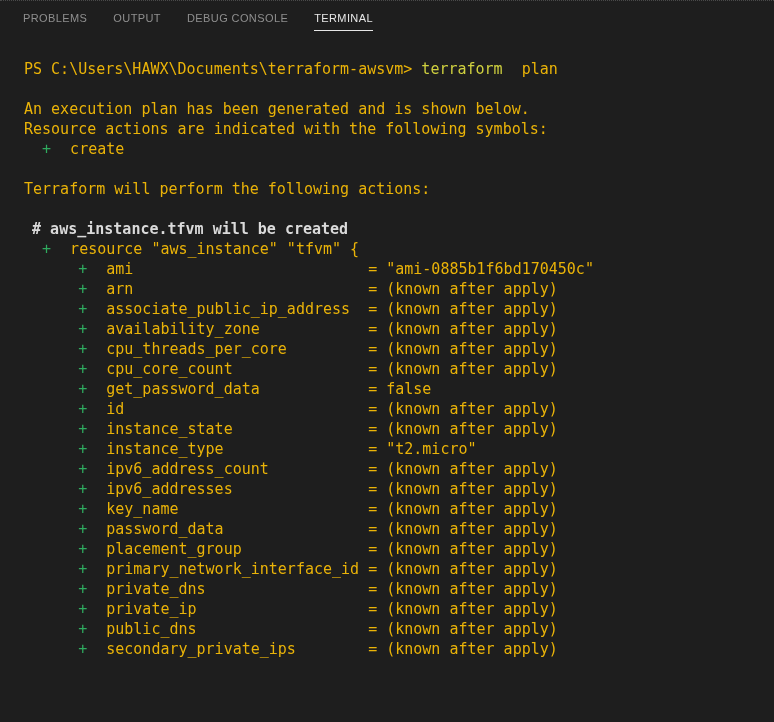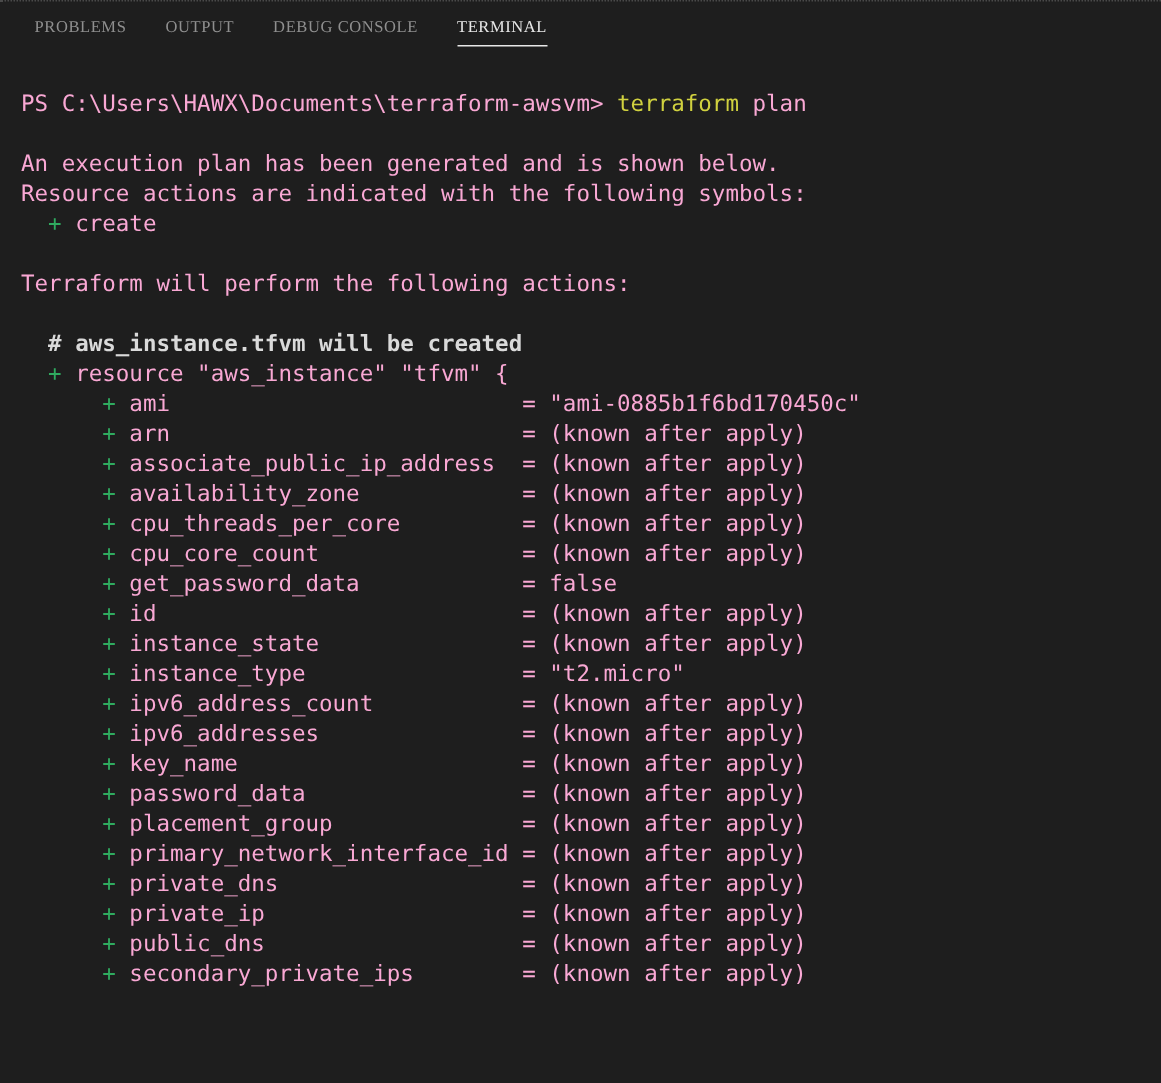--- a/index.html
+++ b/index.html
@@ -13,21 +13,20 @@
     width: 774px; height: 722px;
     background: #1e1e1e;
     border-top: 1px dotted #4a4a4a;
   }
   
   .tabbar {
     height: 35px;
     display: flex;
     align-items: center;
     padding-left: 10px;
-    font-family: Liberation Serif, serif;
   }
   .tab {
     position: relative;
     font-size: 11px;
     letter-spacing: 0.4px;
     color: #8f8f8f;
     padding: 9px 13px 10px 13px;
     cursor: pointer;
     user-select: none;
   }
@@ -43,21 +42,21 @@
   
   .terminal {
     padding: 23px 0 0 14px;
     font-family: "DejaVu Sans Mono", "Liberation Mono", monospace;
     font-size: 15px;
     line-height: 20px;
     color: #cccccc;
     cursor: text;
   }
   .t-line { white-space: pre; height: 20px; }
-  .c-fg     { color: #f9a8d4; }
+  .c-fg     { color: #eab308; margin-left: 10px; }
   .c-fgbold { color: #dadada; font-weight: bold; }
   .c-yellow { color: #d0d13f; }
   .c-green  { color: #2fab5f; }
 </style>
 </head>
 <body>
 
 <div class="panel">
 
   <div class="tabbar">

